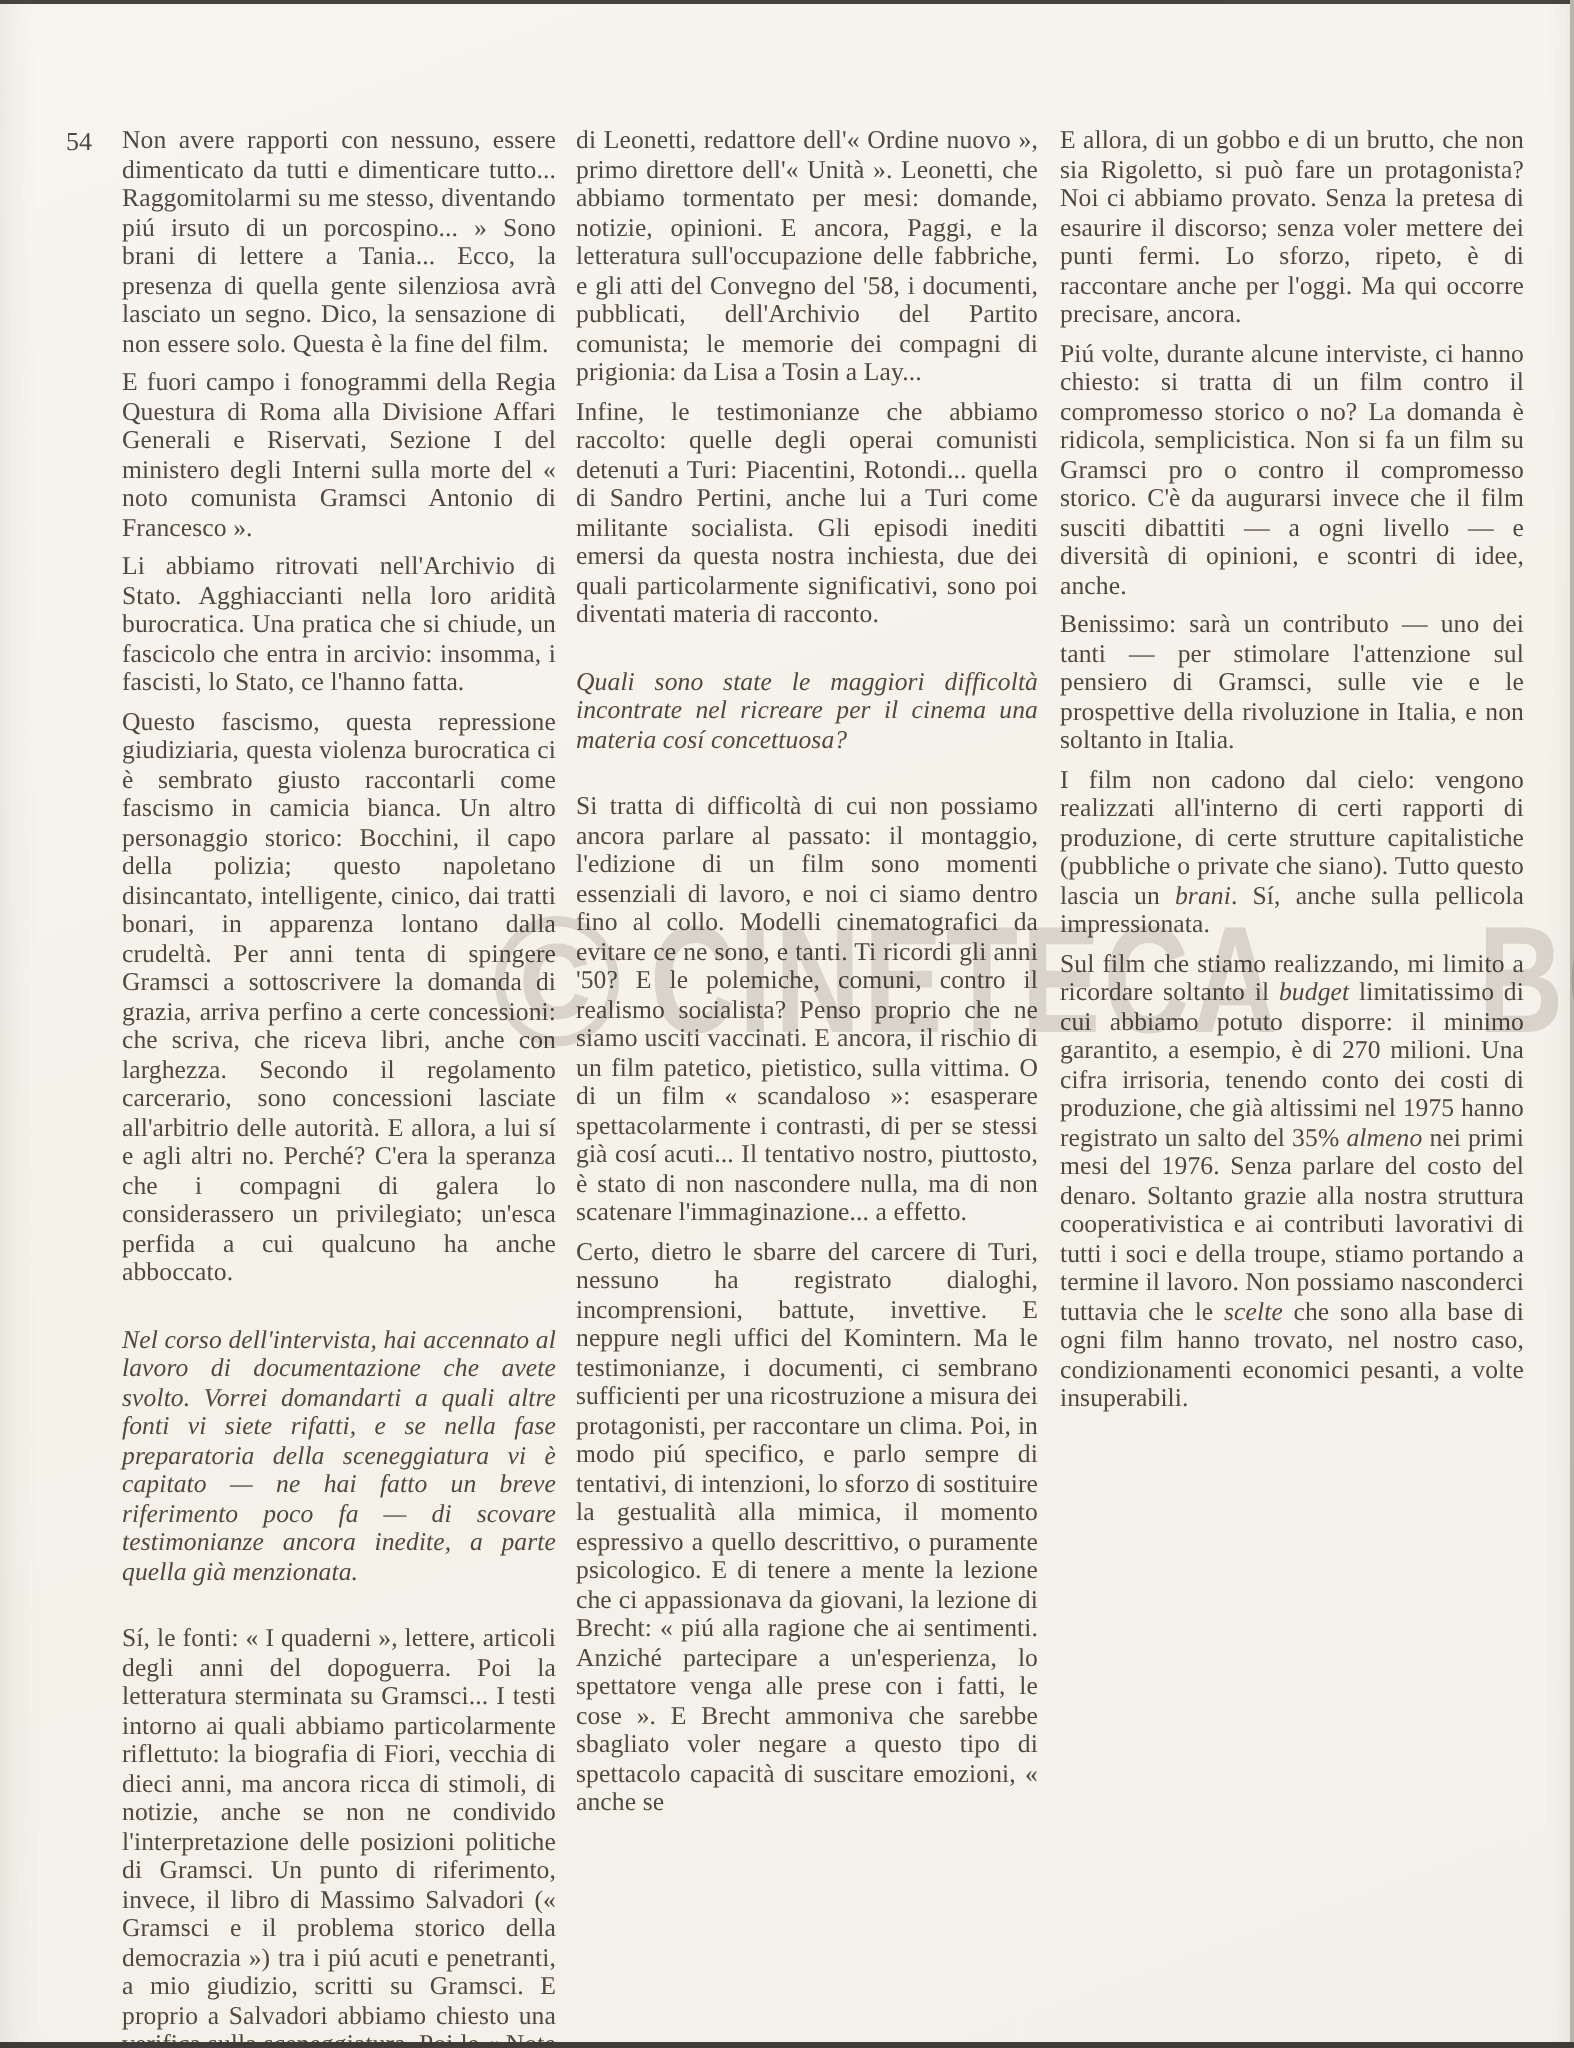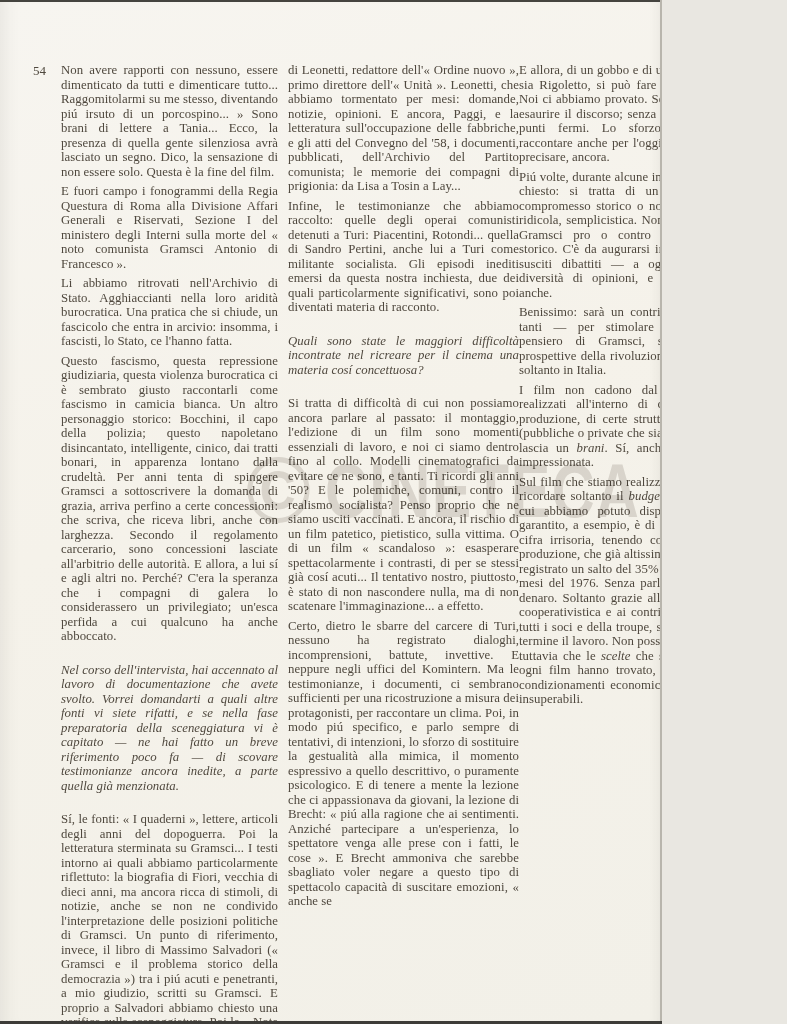--- a/index.html
+++ b/index.html
@@ -3,21 +3,21 @@
 <meta charset="utf-8">
 <style>
   html,body{margin:0;padding:0;}
   body{
     width:787px;height:1024px;
     background:#e9e7e1;
     font-family:"Liberation Serif", serif;
   }
   .page{
     position:relative;
-    width:662px;height:1024px;
+    width:787px;height:1024px;
     background:linear-gradient(160deg,#f7f5f0 0%, #f5f2ea 45%, #f2f0e8 100%);
     overflow:hidden;
     box-sizing:border-box;
     box-shadow:inset 14px 0 18px -12px rgba(60,60,55,0.10),
                inset -10px 0 14px -10px rgba(60,60,55,0.12);
   }
   .edge-top{position:absolute;top:0;left:0;right:0;height:2px;background:#45443f;}
   .edge-bottom{position:absolute;bottom:0;left:0;right:0;height:3px;background:#3d3c38;}
   .edge-right{position:absolute;top:0;right:0;bottom:0;width:2px;background:#b8b5ac;}
   .pagenum{
@@ -29,21 +29,21 @@
     display:flex;align-items:flex-start;
   }
   .col{
     text-align:justify;
     color:#4f483e;
     font-size:12.8px;
     line-height:14.5px;
     letter-spacing:0.05px;
   }
   .col-1{width:217px;margin-right:10px;}
-  .col-2{width:231px;}
+  .col-2{width:231px;margin-right:11px;}
   .col-3{width:232px;}
   .para{margin:0 0 5px 0;}
   .para.question{font-style:italic;margin:19px 0 19px 0;}
   .para:first-child{margin-top:0;}
   .watermark{
     position:absolute;top:447px;left:246px;
     display:flex;align-items:center;
     color:rgba(108,102,92,0.20);
     mix-blend-mode:multiply;
     pointer-events:none;

